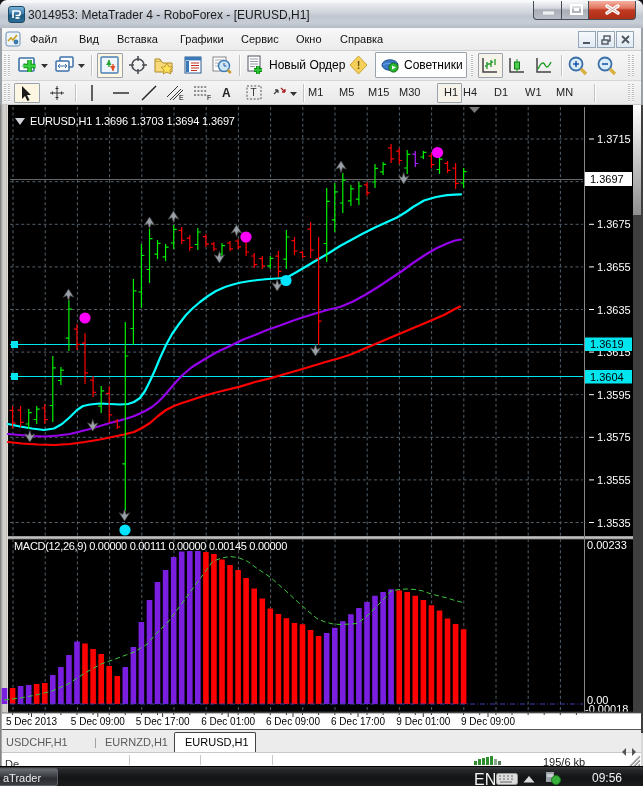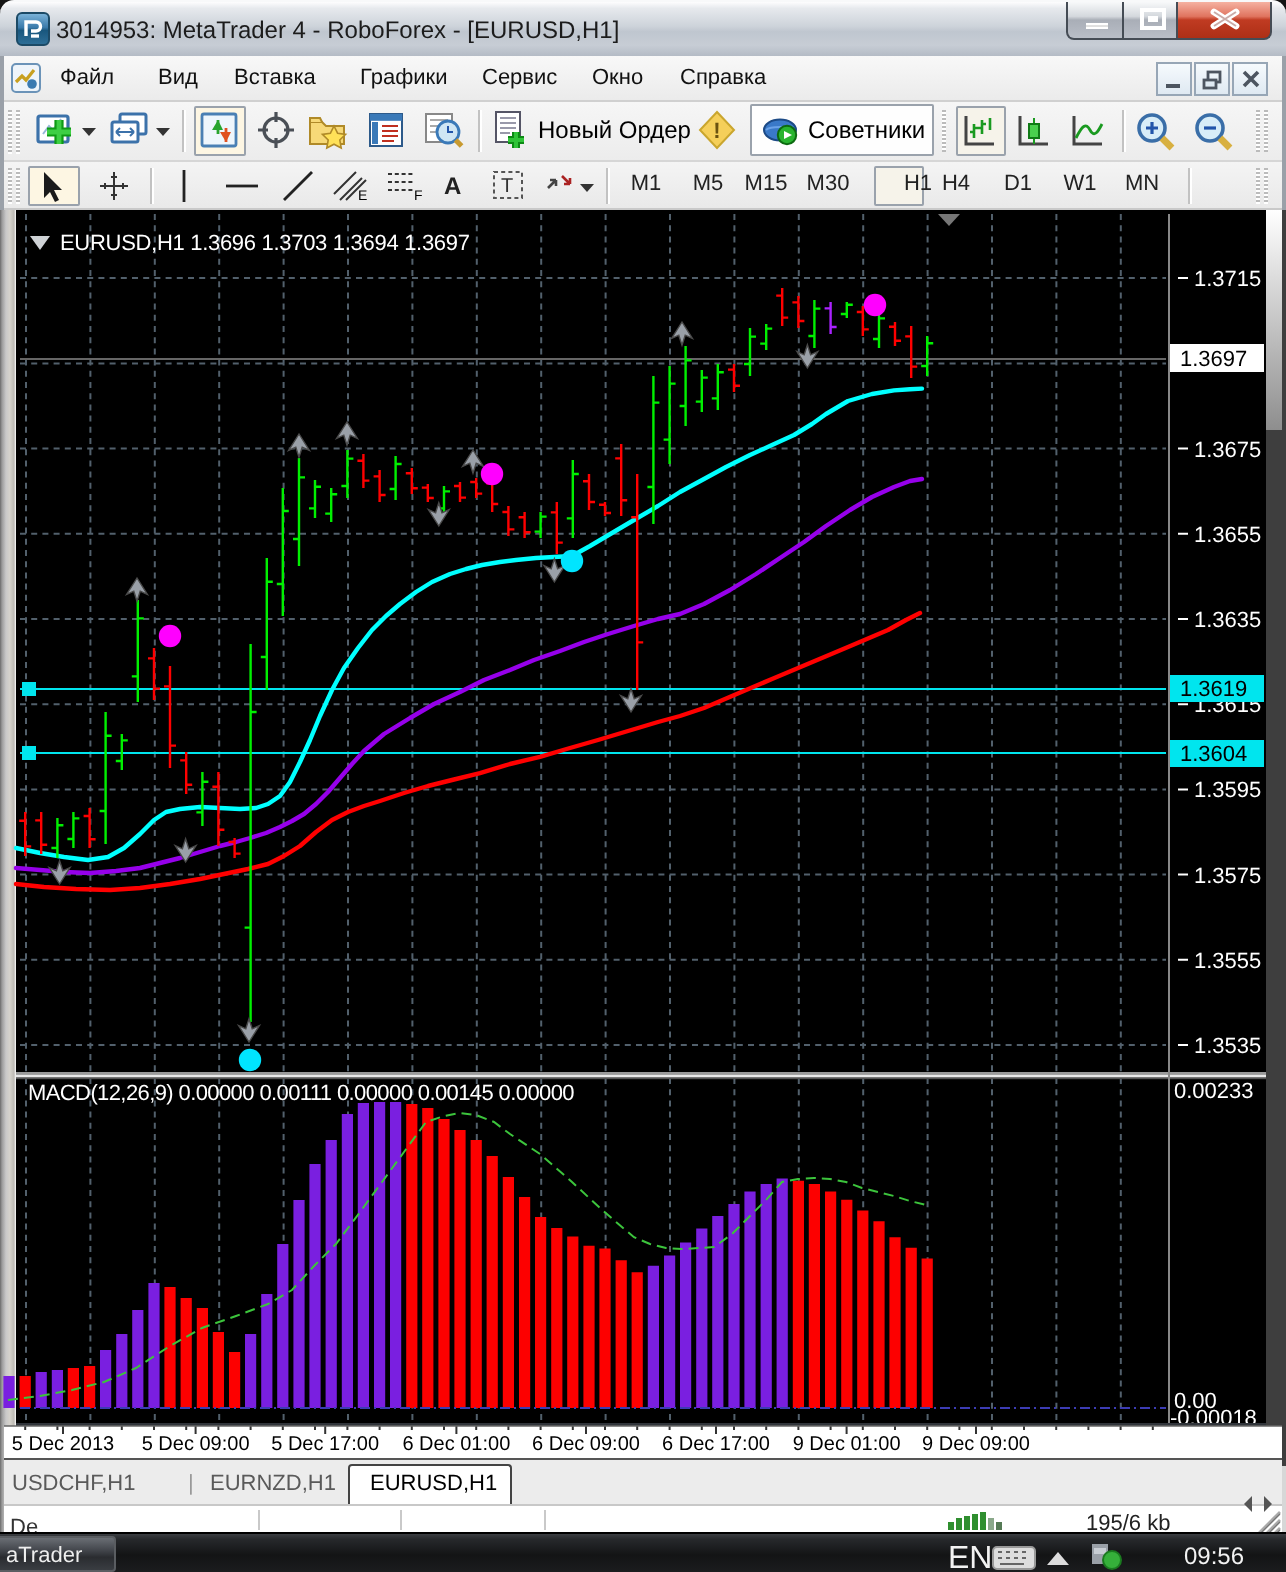--- a/index.html
+++ b/index.html
@@ -23,21 +23,21 @@
 #menubar span{position:absolute;top:5px;font-size:11px;color:#111}
 .mdib{position:absolute;top:3px;width:18px;height:17px;background:linear-gradient(#f6fafd,#dfe9f2);border:1px solid #97a6b6}
 .mdib svg{position:absolute;left:2px;top:2px}
 
 #tb1{left:0;top:51px;width:643px;height:30px;background:linear-gradient(#f6f6f6,#ececec);border-bottom:1px solid #d6d6d6}
 #tb2{left:0;top:81px;width:643px;height:24px;background:linear-gradient(#f4f4f4,#e9e9e9);border-bottom:1px solid #c9c9c9}
 .sep{position:absolute;width:1px;background:#c2c2c2;box-shadow:1px 0 0 #fff}
 .grip{position:absolute;width:3px;background-image:repeating-linear-gradient(#bbb 0 1px,#fff 1px 2px);width:2px}
 .press{position:absolute;background:#fdf6e3;border:1px solid #9aa2ac;border-radius:1px}
 .btnlbl{position:absolute;font-size:12px;color:#000}
-.tf{position:absolute;top:5px;font-size:11px;color:#222;width:30px;text-align:center}
+.tf{position:absolute;top:5px;font-size:11px;color:#222;width:30px;}
 
 #tabs{left:2px;top:729px;width:639px;height:23px;background:#ececec;border-top:1px solid #555}
 #tabs span{position:absolute;top:6px;font-size:11px;color:#5a5a5a}
 #activetab{position:absolute;left:172px;top:2px;width:82px;height:21px;background:#fff;border:1px solid #444;border-bottom:none;border-radius:2px 2px 0 0}
 #status{left:2px;top:752px;width:639px;height:14px;background:#ffffff;border-top:1px solid #c8c8c8}
 
 #taskbar{left:0;top:766px;width:643px;height:20px;background:linear-gradient(#3b3e42 0%,#26282b 15%,#131415 55%,#1b1c1e 100%);border-top:1px solid #000}
 #taskbar .t{position:absolute;color:#f2f2f2;font-size:11px}
 .tbtn{position:absolute;top:1px;height:18px;border:1px solid #5a5d61;border-radius:2px;
  background:linear-gradient(#6a6e74 0%,#41444a 40%,#2a2c30 60%,#3a3d42 100%)}

